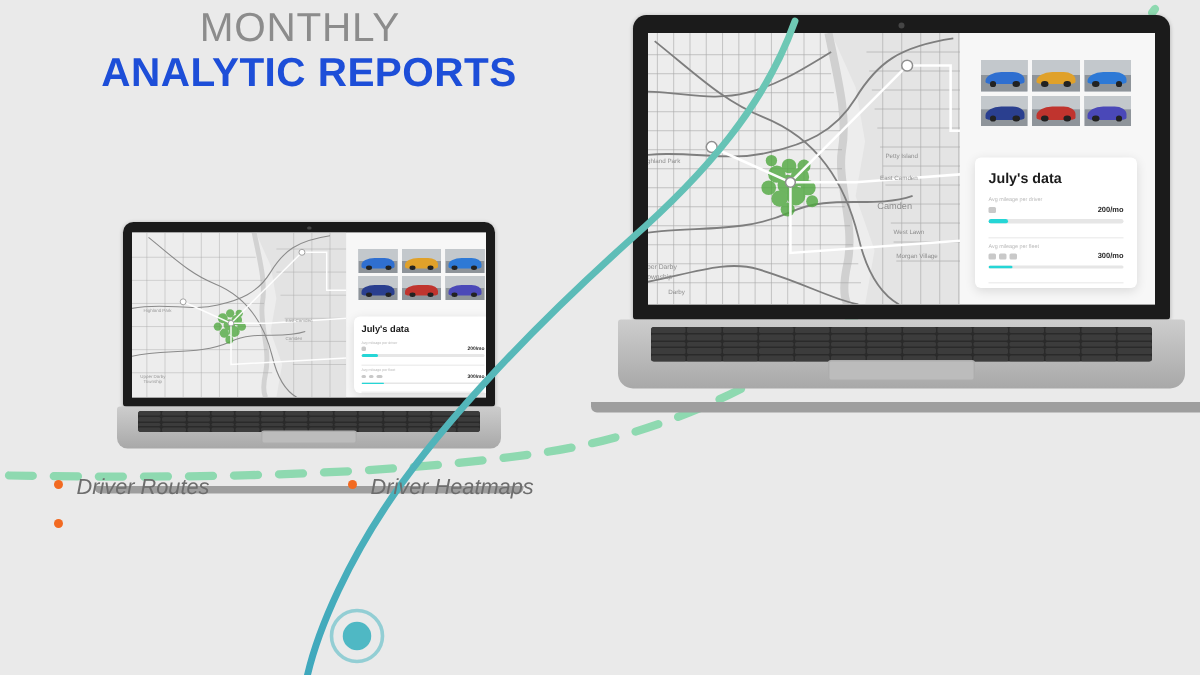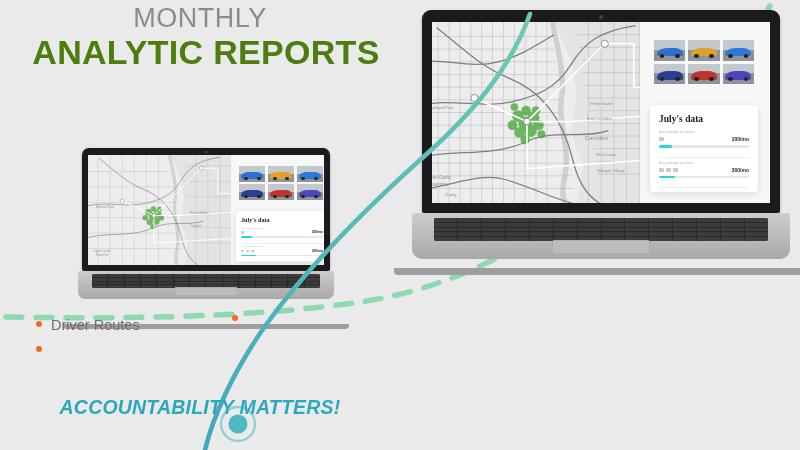--- a/index.html
+++ b/index.html
@@ -14,30 +14,30 @@
   .deco{position:absolute;left:0;top:0;width:800px;height:450px;pointer-events:none;}
   #deco-back{z-index:1;}
   #deco-front{z-index:6;}
 
   
   .head-wrap{position:absolute;left:0;top:4px;width:400px;text-align:center;z-index:4;}
   .head-1{
     font-size:27px;letter-spacing:.5px;color:#8c8c8c;font-weight:400;line-height:1.08;
   }
   .head-2{
-    font-size:34px;letter-spacing:.3px;color:#4d7c0f;font-weight:700;line-height:1.1;margin-top:1px;margin-left:12px;
+    font-size:27px;letter-spacing:.3px;color:#1d4ed8;font-weight:700;line-height:1.1;margin-top:1px;margin-left:12px;
   }
   .sub-copy{
     position:absolute;left:14px;top:78px;width:372px;text-align:center;z-index:4;
     font-size:14.5px;line-height:1.55;color:#757575;font-weight:400;
   }
 
   
   .bullets{position:absolute;left:36px;top:318px;width:360px;z-index:7;}
-  .b-row{display:flex;}
+  .b-row{display:flex;font-style:italic;}
   .b-col{width:196px;display:flex;align-items:baseline;gap:9px;height:31px;}
   .b-col.narrow{width:160px;}
   .dot{
     width:6px;height:6px;border-radius:50%;background:#f26a21;flex:0 0 6px;
     position:relative;top:-3px;
   }
   .b-text{font-size:14.5px;color:#6d6d6d;line-height:1;}
 
   .tagline{
     position:absolute;left:0;top:396px;width:400px;text-align:center;z-index:7;
@@ -89,21 +89,21 @@
     border-radius:40% 30% 14% 14% / 70% 60% 18% 18%;
   }
   .thumb .wheel{position:absolute;bottom:13%;width:15%;height:20%;background:#222;border-radius:50%;}
   .thumb .wheel.l{left:18%;}
   .thumb .wheel.r{right:18%;}
 
   .card{
     position:absolute;background:#fff;border-radius:4px;
     box-shadow:0 2px 7px rgba(0,0,0,.12);overflow:hidden;
   }
-  .card-title{font-weight:700;color:#1b1b1b;font-family:Liberation Serif, serif;}
+  .card-title{font-weight:700;color:#1b1b1b;}
   .metric{position:relative;}
   .m-label{color:#b9b9b9;}
   .m-ico{display:flex;gap:2px;}
   .m-ico i{display:block;background:#c9c9c9;border-radius:1px;}
   .m-val{position:absolute;right:0;font-weight:700;color:#1f1f1f;text-align:right;}
   .m-track{background:#e6e6e6;border-radius:2px;position:relative;overflow:hidden;}
   .m-fill{position:absolute;left:0;top:0;height:100%;background:#25d6d6;border-radius:2px;}
   .m-rule{position:absolute;left:0;width:100%;background:#efefef;height:1px;}
 </style>
 </head>
@@ -554,30 +554,30 @@
   </div>
 
   <div class="bullets">
     <div class="b-row">
       <div class="b-col">
         <span class="dot"></span>
         <span class="b-text">Driver Routes</span>
       </div>
       <div class="b-col narrow">
         <span class="dot"></span>
+        <span class="b-text">Driver Heatmaps</span>
       </div>
     </div>
     <div class="b-row">
       <div class="b-col">
         <span class="dot"></span>
       </div>
     </div>
   </div>
 
-  <div class="tagline">ACCOUNTABILITY MATTERS!</div>
 
   <svg class="deco" id="deco-front" viewBox="0 0 800 450">
     <path d="M205,450 C212,420 232,372 268,322 C306,270 360,214 420,160 C470,116 510,70 530,14" fill="none" stroke="url(#tealGrad)" stroke-width="4.6" stroke-linecap="round"></path>
     <circle cx="238" cy="424" r="17" fill="none" stroke="#72c4cc" stroke-width="2.4" opacity=".72"></circle>
     <circle cx="238" cy="424" r="9.5" fill="#4fb8c4"></circle>
   </svg>
 
 </div>
 
 </body></html>

